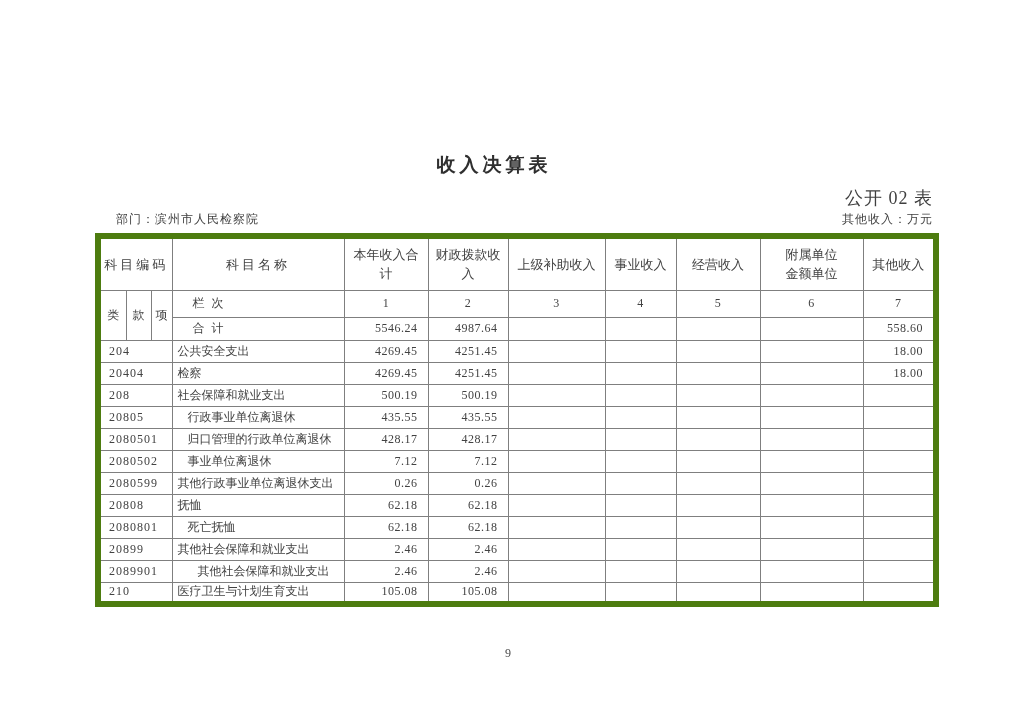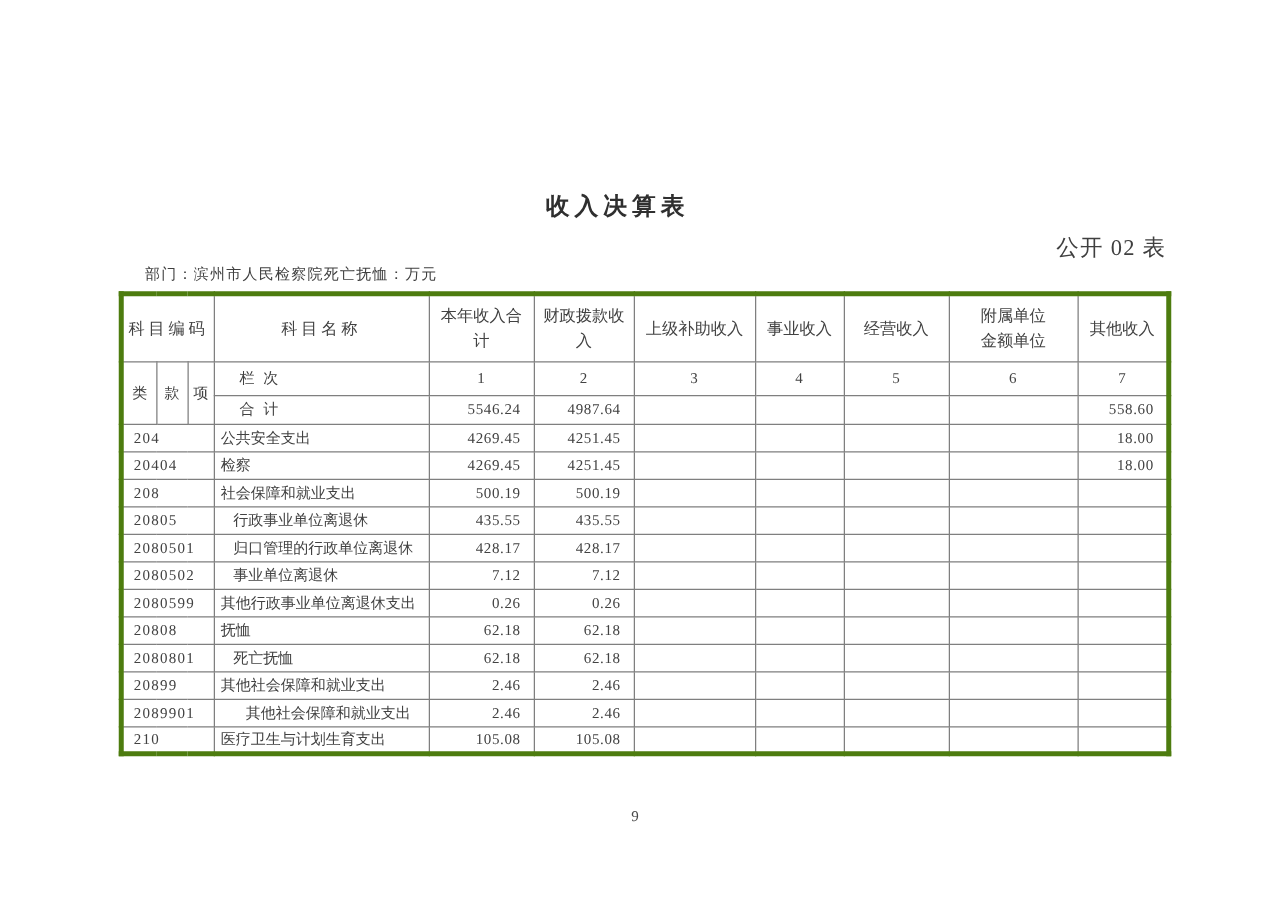--- a/index.html
+++ b/index.html
@@ -23,32 +23,33 @@
     top: 186px; left: 95px; width: 838px;
     text-align: right;
     font-size: 18px;
     letter-spacing: 1px;
     color: #3f3f3f;
   }
   .meta-line {
     position: absolute;
     top: 211px; left: 95px; width: 838px;
     display: flex;
+    justify-content: space-between;
     font-size: 12px;
     letter-spacing: 1px;
     color: #3f3f3f;
   }
   .dept-label { padding-left: 21px; }
   table.income-table {
     position: absolute;
     top: 233px; left: 95px;
     width: 838px;
     border-collapse: collapse;
     table-layout: fixed;
-    border: 4px solid #4d7c0f;
+    border: 6px solid #4d7c0f;
     font-size: 12px;
     color: #424242;
   }
   table.income-table th, table.income-table td {
     border: 1px solid #7f7f7f;
     font-weight: normal;
     vertical-align: middle;
     overflow: hidden;
     white-space: nowrap;
   }
@@ -79,21 +80,21 @@
 </style>
 </head>
 <body>
 
 <div class="page-title">收入决算表</div>
 
 <div class="table-code-line">公开 02 表</div>
 
 <div class="meta-line">
   <span class="dept-label">部门：滨州市人民检察院</span>
-  <span class="unit-label">死亡抚恤：万元</span>
+  <span class="unit-label">其他收入：万元</span>
 </div>
 
 <table class="income-table">
   <colgroup>
     <col style="width:28px">
       <col style="width:25px">
       <col style="width:21px">
     <col style="width:172px">
     <col style="width:84px">
       <col style="width:80px">

